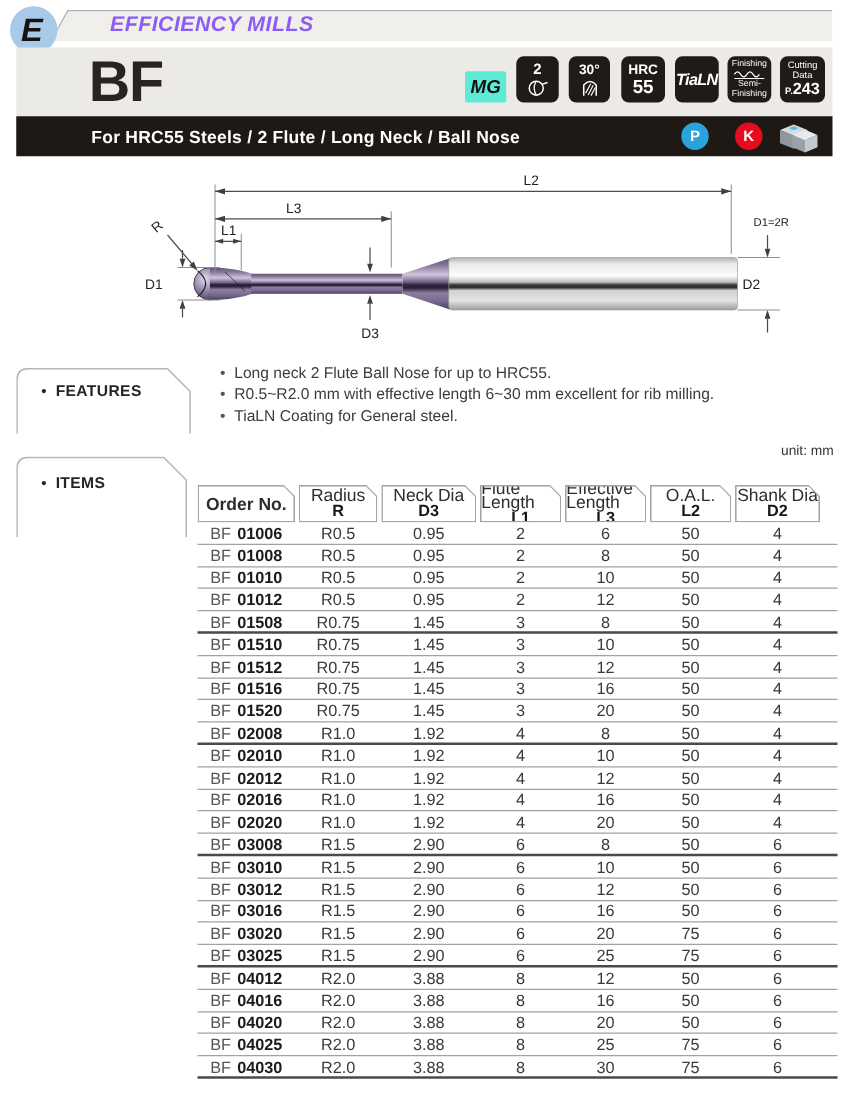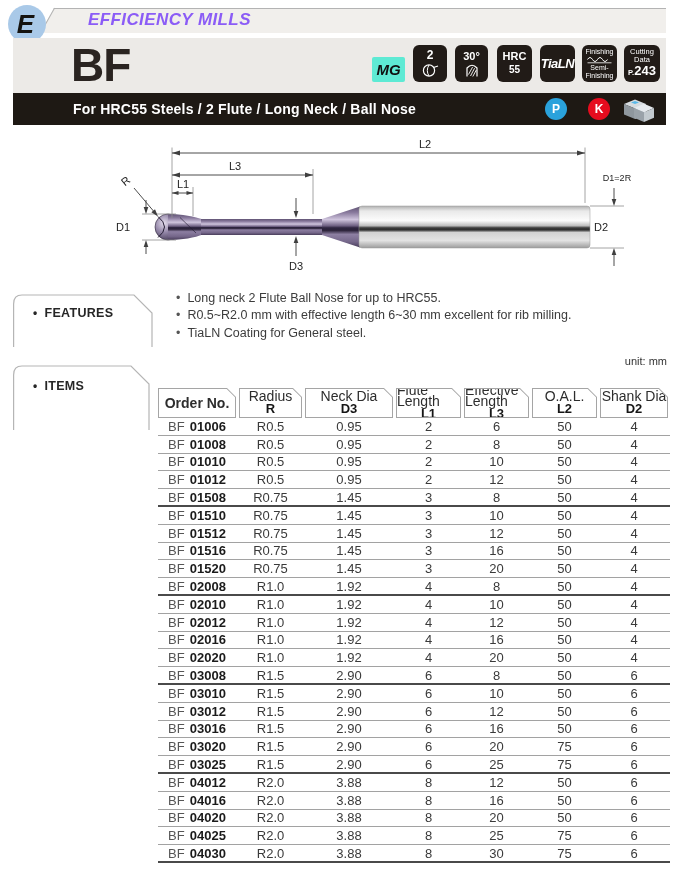--- a/index.html
+++ b/index.html
@@ -28,21 +28,21 @@
   .badge-mg{left:372px;top:57px;width:33px;height:25px;background:#5eead4;color:#101010;
     display:flex;align-items:center;justify-content:center;font-weight:900;font-size:15px;
     font-style:italic;border-radius:2px;}
   .bblk{top:45px;height:37px;background:#211b17;border-radius:6px;color:#fff;
     display:flex;flex-direction:column;align-items:center;justify-content:center;text-align:center;}
   .b2{left:413px;width:34px;} .b3{left:455px;width:33px;} .b4{left:497px;width:35px;}
   .b5{left:540px;width:35px;} .b6{left:582px;width:35px;} .b7{left:624px;width:36px;}
   .bnum{font-weight:800;font-size:12px;line-height:13px;}
   .bdeg{font-weight:800;font-size:11px;line-height:12px;}
   .bhrc1{font-weight:800;font-size:11px;line-height:12px;}
-  .bhrc2{font-weight:800;font-size:10px;line-height:15px;text-align:right;}
+  .bhrc2{font-weight:800;font-size:15px;line-height:15px;text-align:right;}
   .bcoat{font-weight:900;font-size:13px;font-style:italic;letter-spacing:-.5px;}
   .btiny{font-weight:400;font-size:7px;line-height:8px;}
   .bpage{font-weight:800;font-size:13px;line-height:13px;}
   .bpage .pfx{font-weight:700;font-size:7.5px;}
 
   .black-bar{left:13px;top:93px;width:653px;height:32px;background:#1e1914;}
   .bar-text{left:73px;top:93px;height:32px;line-height:32px;color:#ffffff;
     font-weight:700;font-size:14px;letter-spacing:.2px;}
   .pk{top:98px;width:22px;height:22px;border-radius:50%;display:flex;align-items:center;
     justify-content:center;color:#fff;font-weight:800;font-size:12px;}
@@ -71,21 +71,21 @@
   .thead{left:158px;top:388px;width:512px;display:flex;}
   .hcell{position:relative;height:30px;background:#a5a5a5;
     clip-path:polygon(0 0,calc(100% - 9px) 0,100% 9px,100% 100%,0 100%);}
   .hcell-in{position:absolute;inset:1px;background:#ffffff;
     clip-path:polygon(0 0,calc(100% - 8.3px) 0,100% 8.3px,100% 100%,0 100%);
     display:flex;flex-direction:column;align-items:center;justify-content:center;}
   .hname{font-size:14px;color:#2d2d2d;line-height:11px;}
   .hsym{font-size:13px;font-weight:800;color:#161616;line-height:14px;}
   .c0 .hname{font-size:14px;font-weight:800;line-height:15px;}
 
-  .c0{width:78px;} .c1{width:63px;margin-left:3px;} .c2{width:88px;margin-left:3px;}
+  .c0{width:78px;} .c1{width:63px;margin-left:3px;} .c2{width:76px;margin-left:3px;}
   .c3{width:65px;margin-left:3px;} .c4{width:65px;margin-left:3px;}
   .c5{width:65px;margin-left:3px;} .c6{width:68px;margin-left:3px;}
 
   .tbody{left:158px;top:418px;width:512px;}
   .trow{display:flex;height:17.8px;box-sizing:border-box;border-bottom:1px solid #a2a2a2;
     font-size:13px;color:#3a3a3a;align-items:center;}
   .trow.thick{border-bottom:2px solid #4a4a4a;}
   .tcell{text-align:center;line-height:15px;}
   .ordcell{display:flex;justify-content:center;gap:5px;}
   .op{color:#565656;} .oc{font-weight:800;color:#1b1b1b;}

